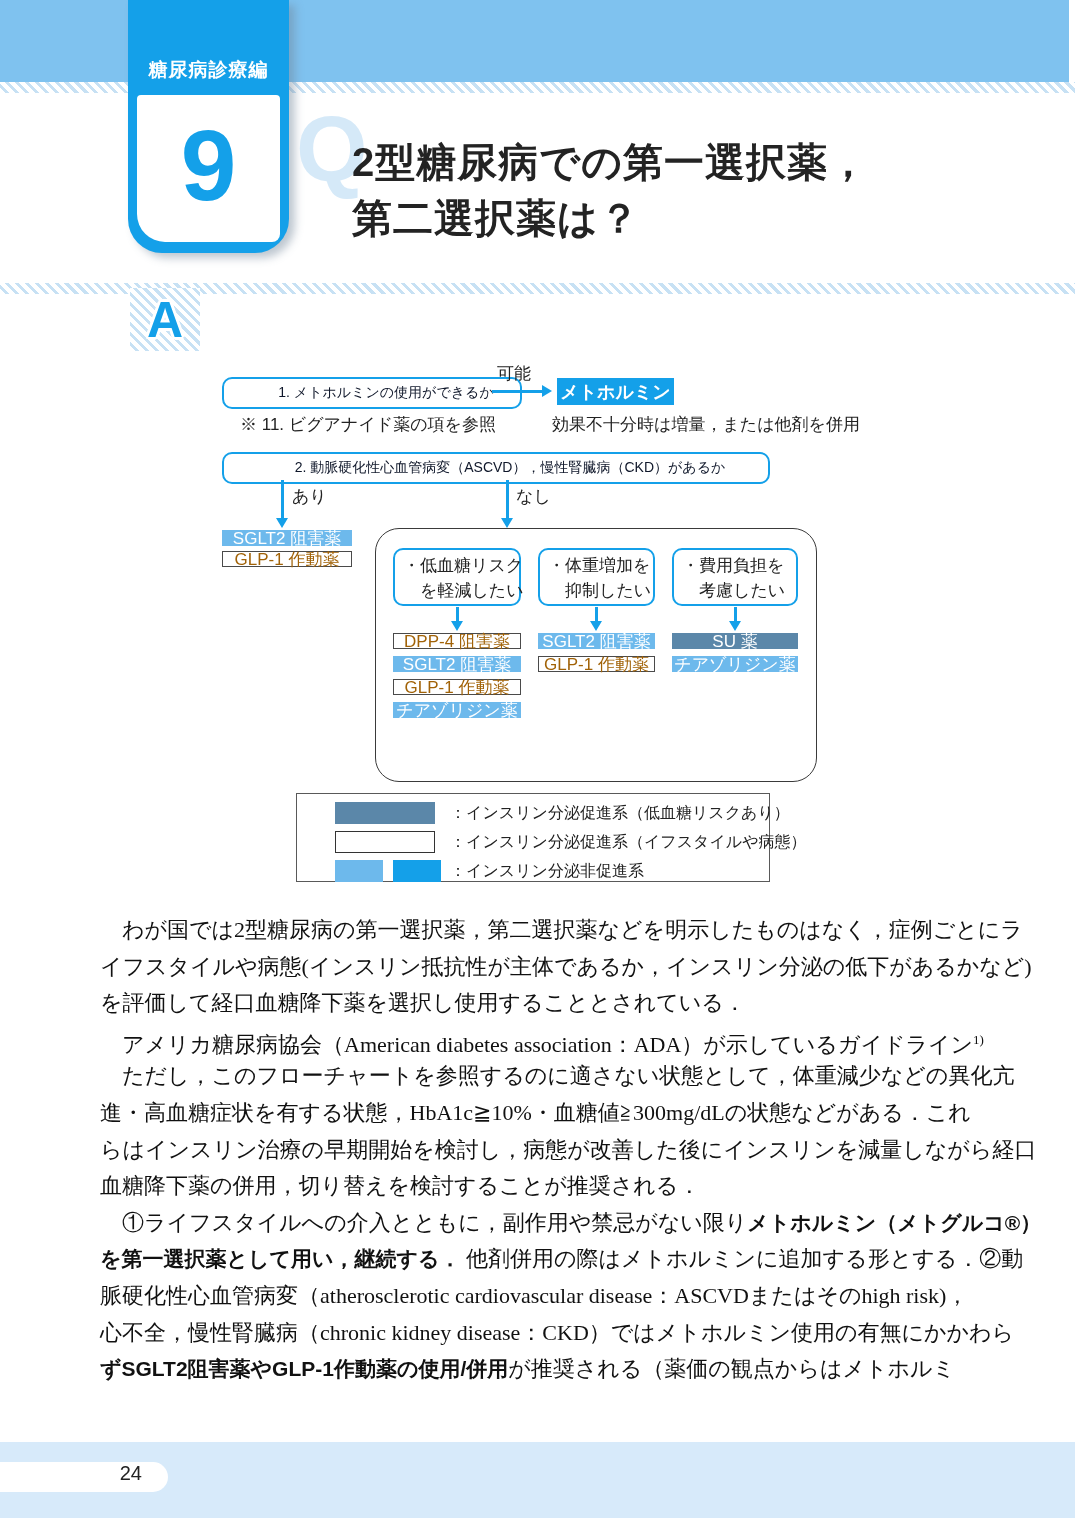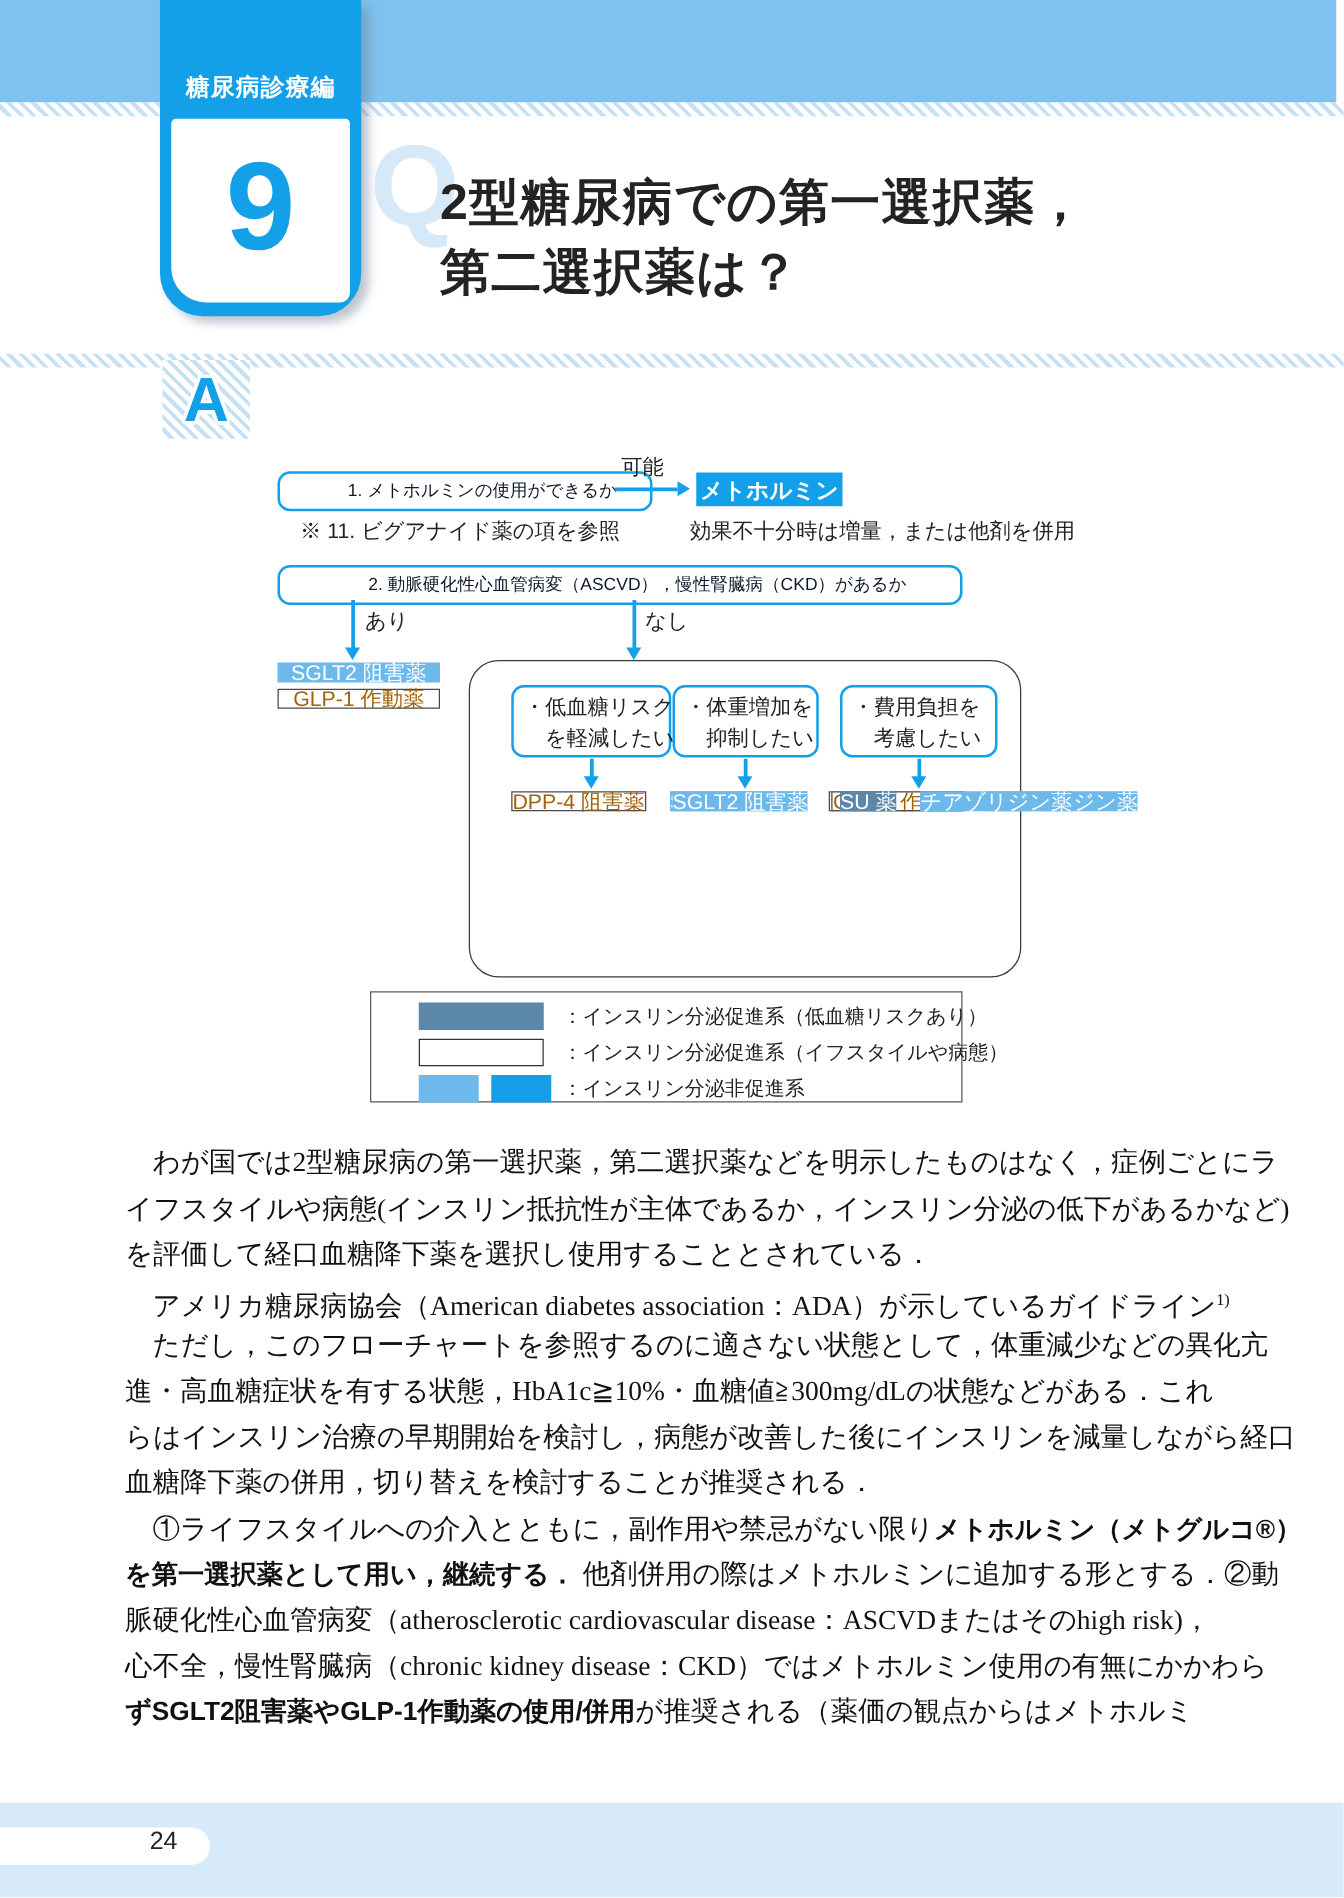--- a/index.html
+++ b/index.html
@@ -61,29 +61,29 @@
   .drug-light{background:#6db9ec;color:#ffffff;}
   .drug-white{background:#ffffff;color:#a16207;border:1.5px solid #4a4a4a;}
   .drug-dark{background:#5b87a9;color:#ffffff;}
 
   #ascvd-drugs{position:absolute;left:222px;top:530px;width:130px;display:flex;flex-direction:column;gap:5px;}
 
   #selection-container{position:absolute;left:375px;top:528px;width:440px;height:252px;
     border:1.6px solid #3a3a3a;border-radius:24px;background:#fff;}
 
   .criteria-col{position:absolute;top:548px;display:flex;flex-direction:column;}
-  #col-0{left:393px;width:128px;margin-left:16px;}
+  #col-0{left:393px;width:128px;}
   #col-1{left:538px;width:117px;}
   #col-2{left:672px;width:126px;}
   .criteria-box{box-sizing:border-box;border:2.5px solid #14a0e9;border-radius:10px;background:#fff;
     font-size:17px;line-height:25px;color:#222;padding:3px 0 3px 8px;height:58px;white-space:nowrap;}
   .criteria-line2{padding-left:17px;}
   .criteria-arrow{position:relative;height:27px;}
   .criteria-arrow .arrow-v{left:50%;margin-left:-1.5px;top:1px;height:15px;}
-  .col-drugs{display:flex;flex-direction:row;gap:19px;}
+  .col-drugs{display:flex;flex-direction:column;gap:7px;}
 
   
   #legend{position:absolute;left:296px;top:793px;width:474px;height:89px;border:1.5px solid #595959;
     background:#fff;box-sizing:border-box;}
   .legend-row{position:absolute;left:14px;height:22px;display:flex;align-items:center;padding-left:24px;}
   .legend-row .swatches{width:106px;display:flex;gap:10px;}
   .legend-swatch{height:22px;}
   .sw-dark{width:100px;background:#5b87a9;}
   .sw-white{width:100px;background:#fff;border:1.5px solid #333;box-sizing:border-box;}
   .sw-light{width:48px;background:#6db9ec;}

